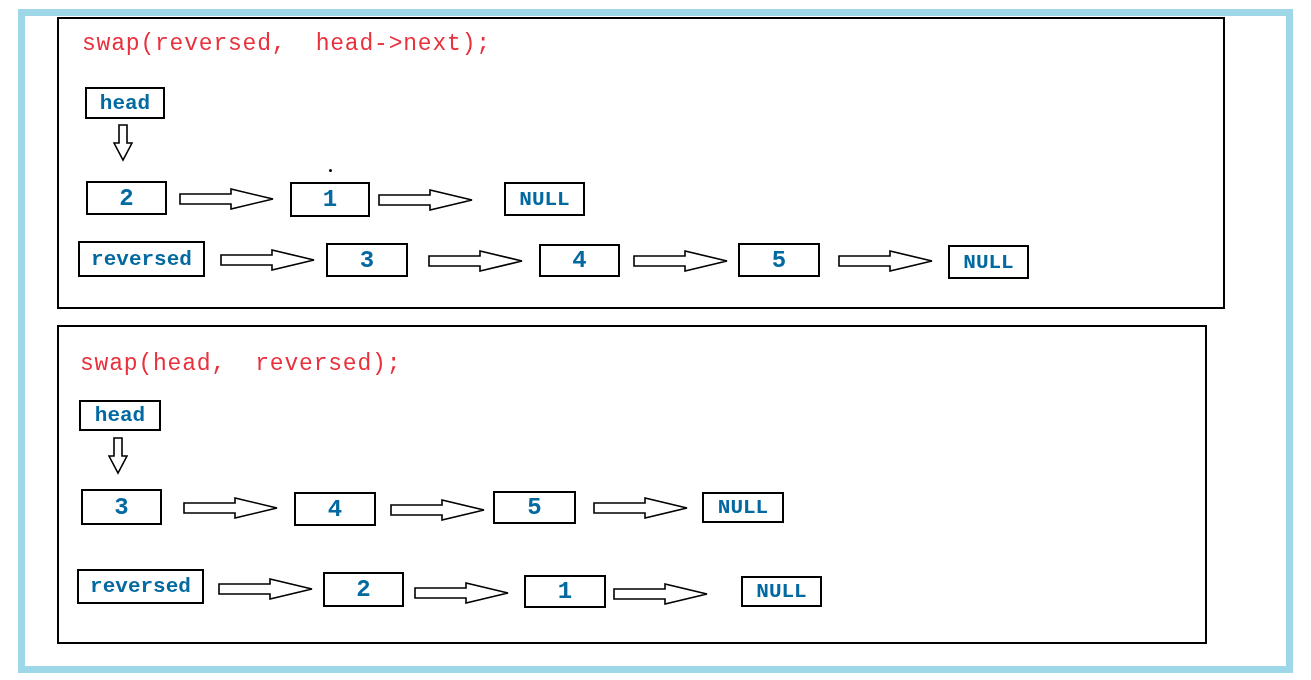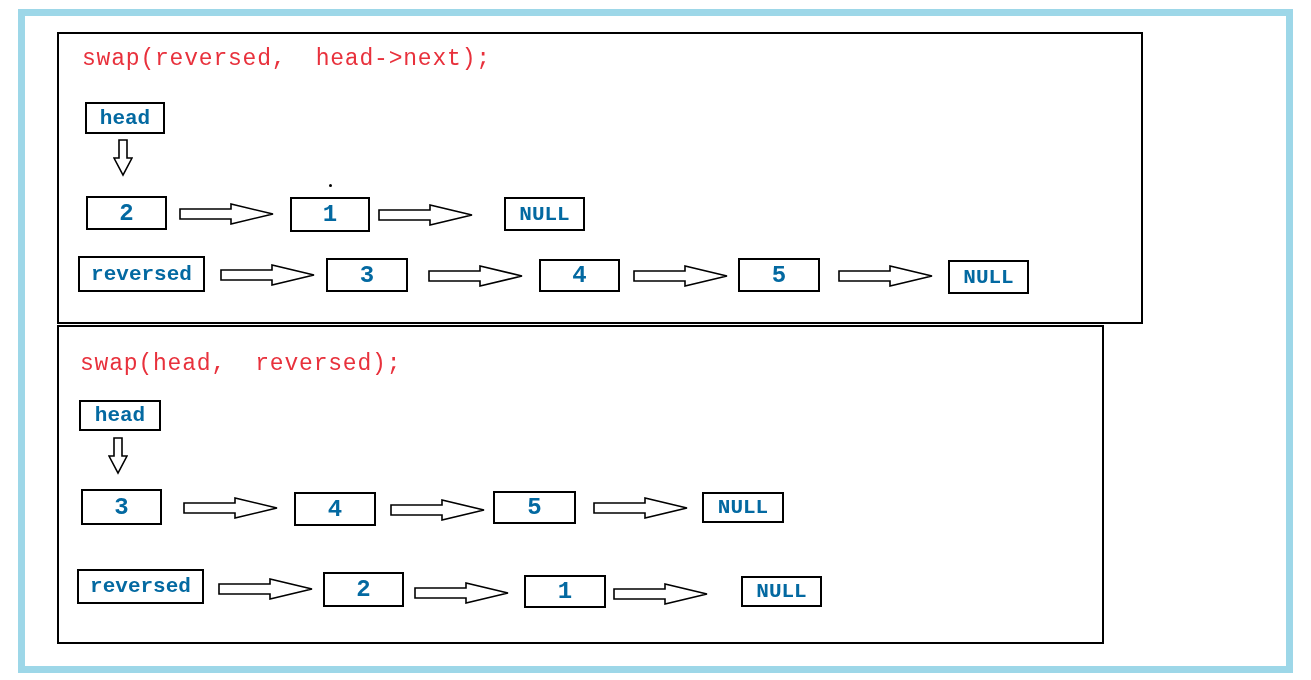--- a/index.html
+++ b/index.html
@@ -1,22 +1,22 @@
 <!DOCTYPE html>
 <html><head>
 <meta charset="utf-8">
 <style>
   html,body{margin:0;padding:0;background:#fff;}
   .page{position:relative;width:1311px;height:680px;background:#fff;overflow:hidden;
         font-family:"Liberation Mono",monospace;}
   .frame{position:absolute;left:18px;top:9px;width:1275px;height:664px;
          box-sizing:border-box;border:7px solid #9dd7e8;}
   .panel{position:absolute;box-sizing:border-box;border:2px solid #000;background:#fff;}
-  .panel1{left:57px;top:32px;width:1086px;height:292px;}
-  .panel2{left:57px;top:325px;width:1047px;height:319px;}
+  .panel1{left:57px;top:17px;width:1168px;height:292px;}
+  .panel2{left:57px;top:325px;width:1150px;height:319px;}
   .title{position:absolute;color:#e8313c;font-size:23px;letter-spacing:0.8px;
          white-space:pre;font-family:"Liberation Mono",monospace;}
   .box{position:absolute;box-sizing:border-box;border:2px solid #000;background:#fff;
        display:flex;align-items:center;justify-content:center;color:#0369a1;
        font-family:"Liberation Mono",monospace;font-weight:bold;}
   .num{font-size:24px;}
   .lbl{font-size:21px;}
   .rarrow,.darrow{position:absolute;display:block;}
   .dot{position:absolute;width:3px;height:3px;background:#000;border-radius:50%;}
 </style>

